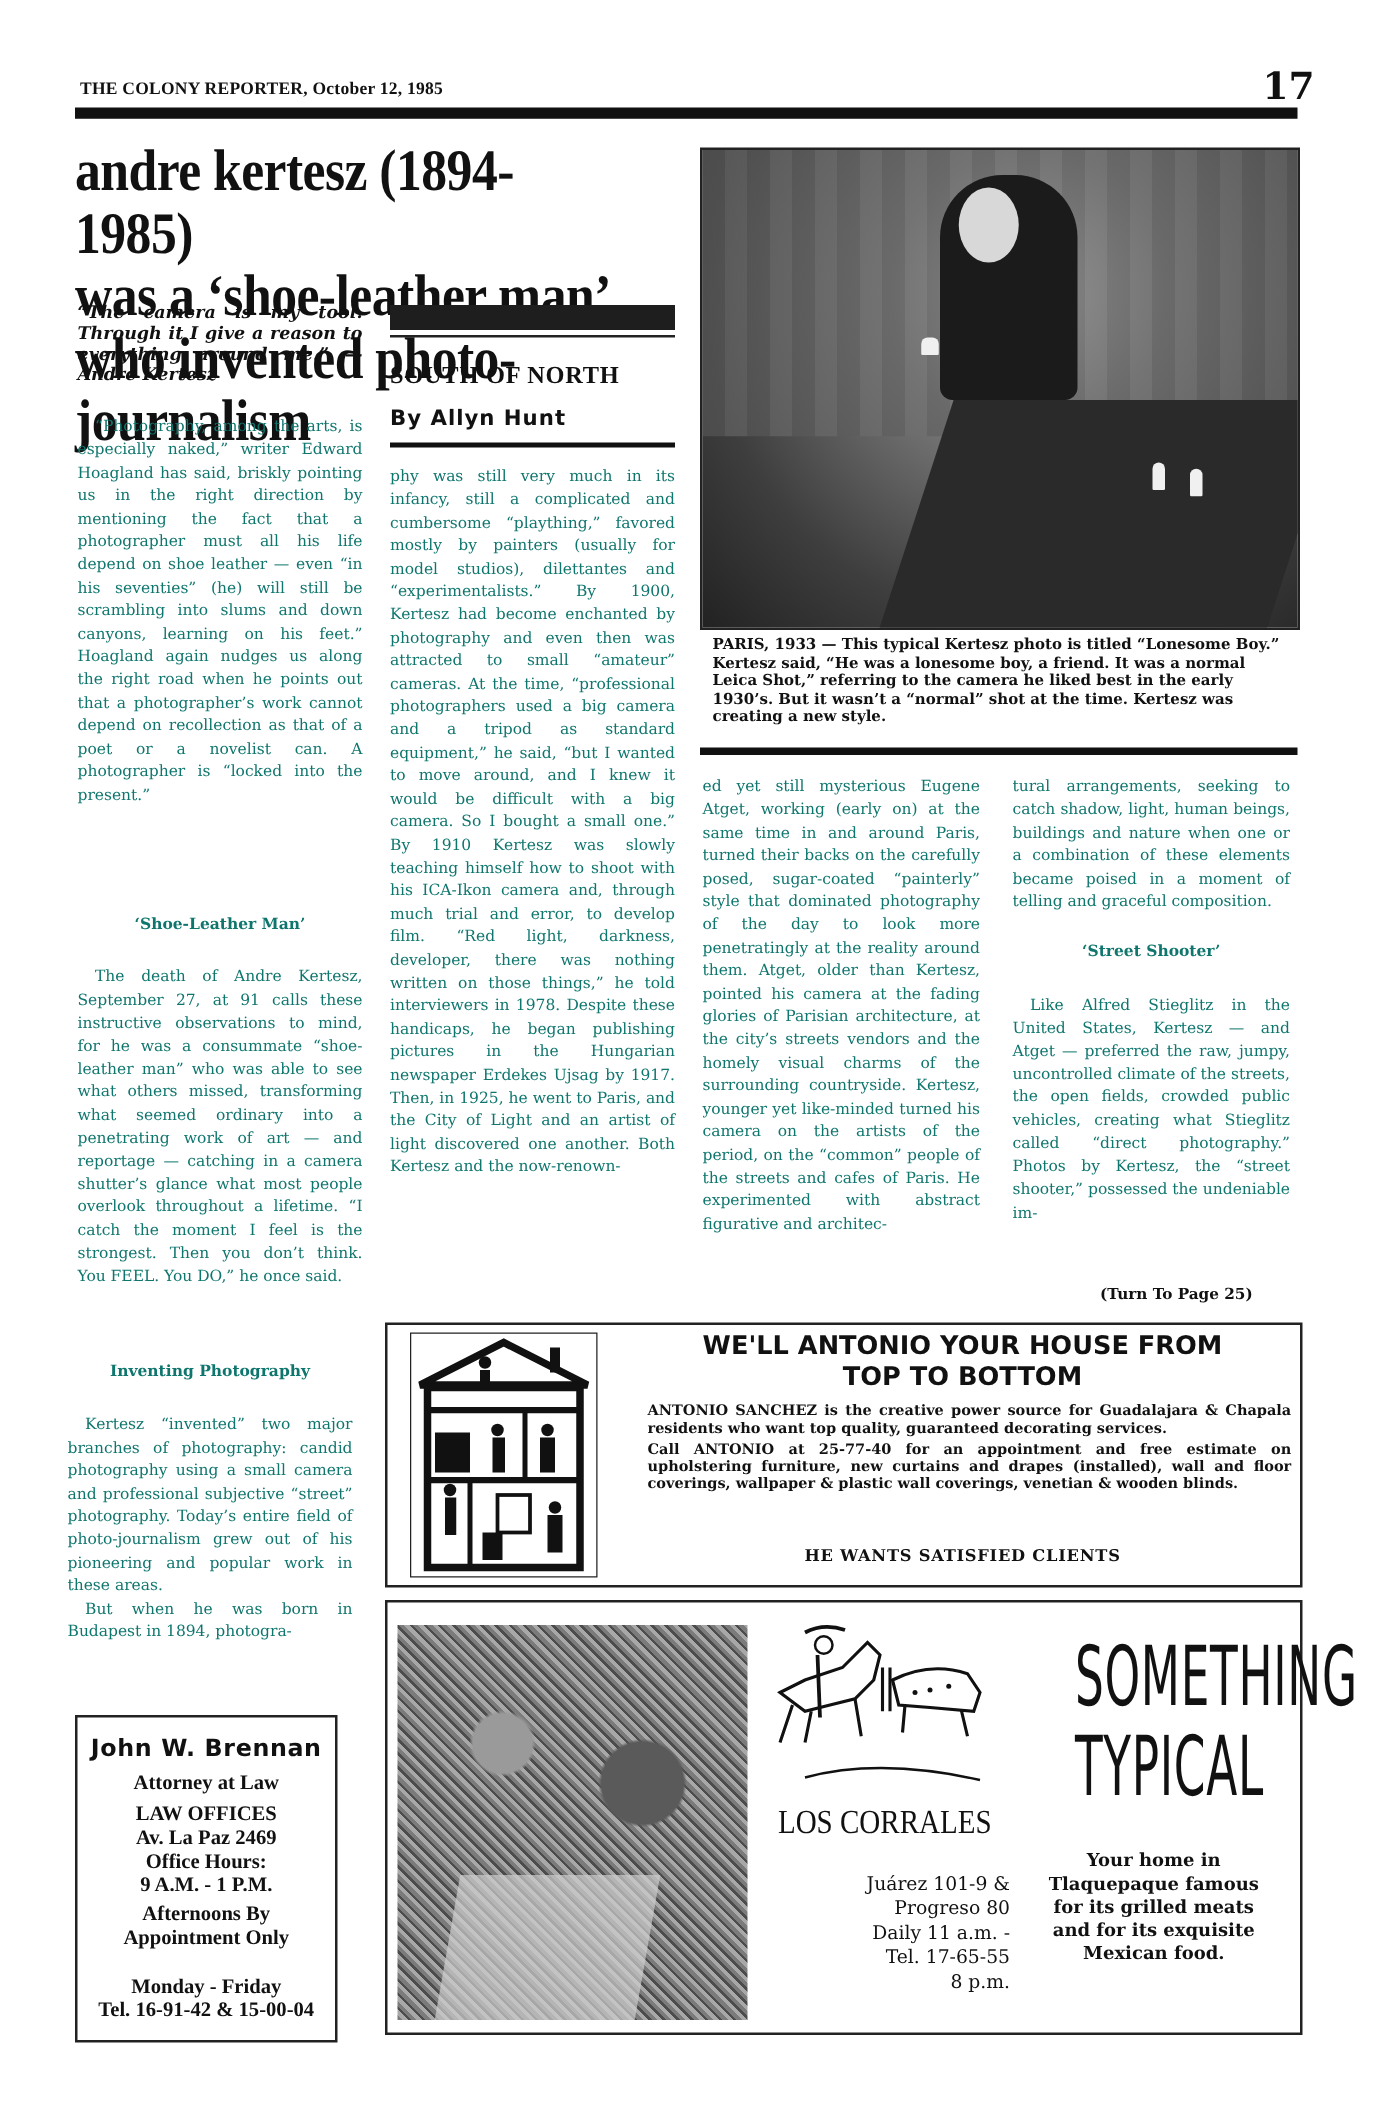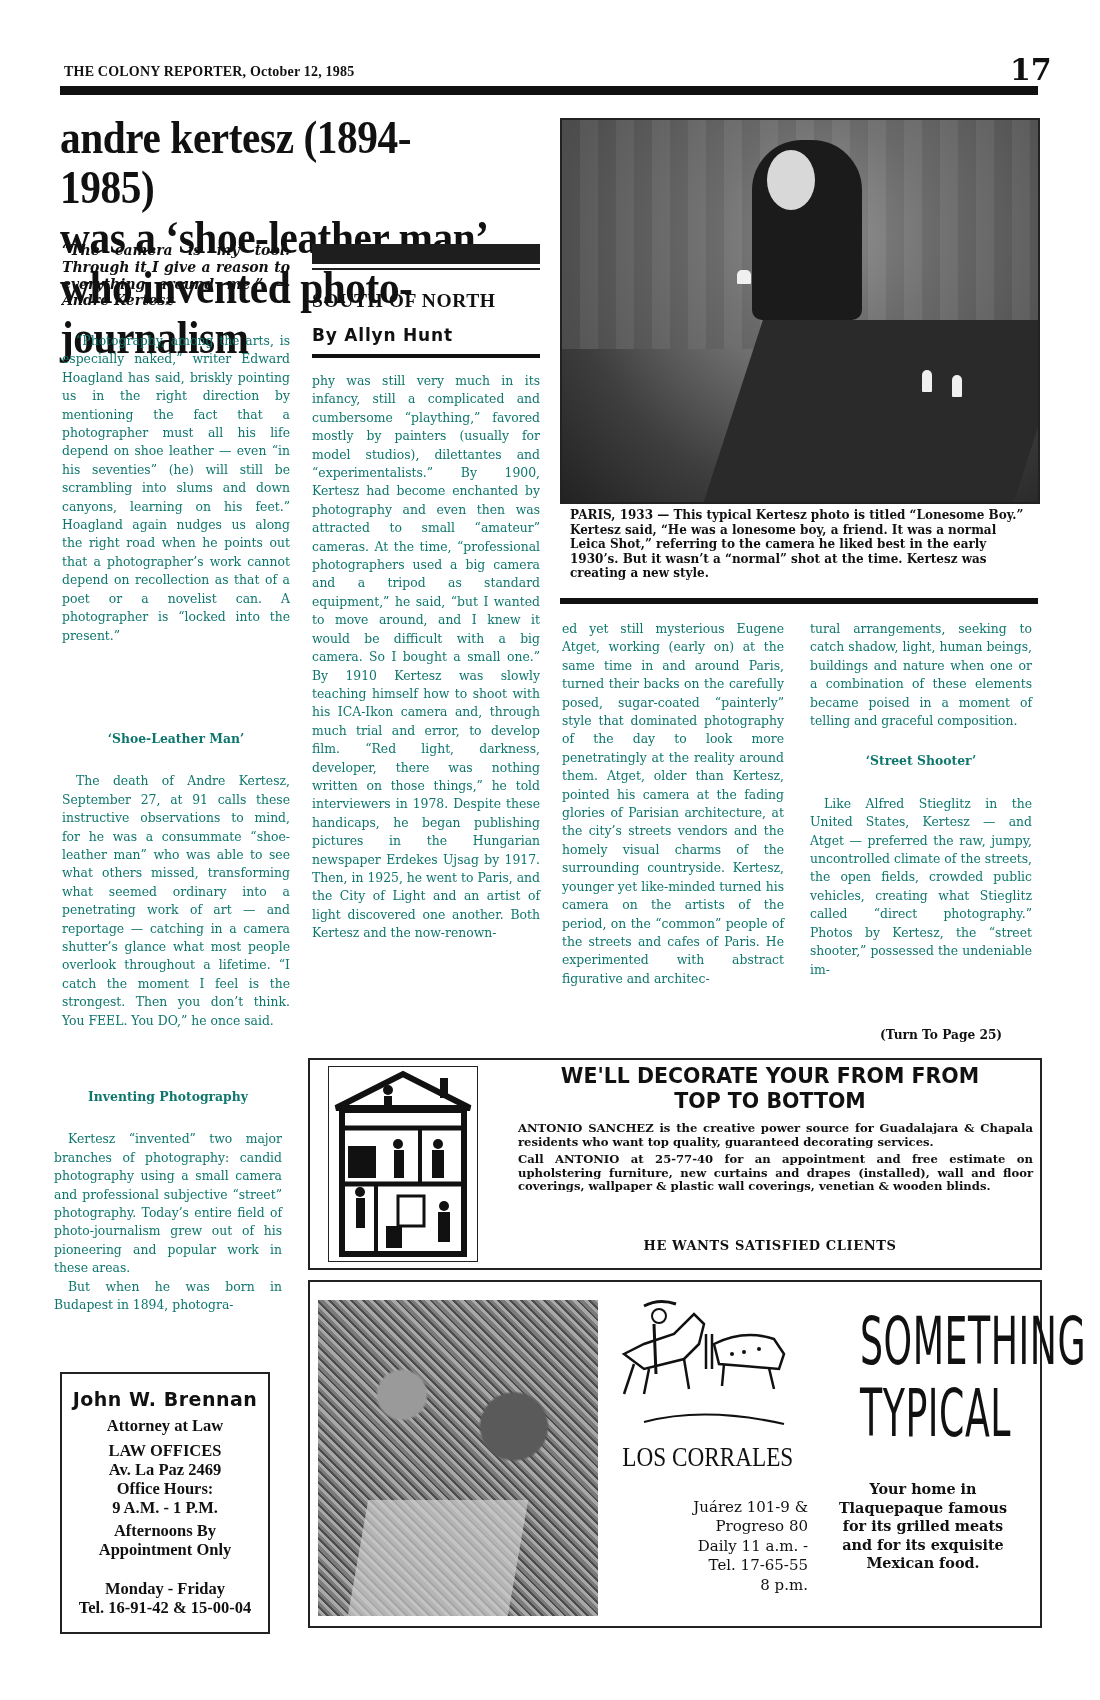--- a/index.html
+++ b/index.html
@@ -134,21 +134,21 @@
     <circle cx="32" cy="126" r="5" fill="#111"></circle>
       <rect x="28" y="132" width="9" height="30" fill="#111"></rect>
     <rect x="70" y="130" width="26" height="30" fill="none" stroke="#111" stroke-width="3"></rect>
     <rect x="58" y="160" width="16" height="22" fill="#111"></rect>
     <circle cx="116" cy="140" r="5" fill="#111"></circle>
       <rect x="110" y="146" width="12" height="30" fill="#111"></rect>
     <circle cx="60" cy="24" r="5" fill="#111"></circle>
       <rect x="56" y="30" width="8" height="14" fill="#111"></rect>
   </svg>
   <div class="h1">
-    <div>WE'LL DECORATE YOUR FROM FROM</div>
+    <div>WE'LL ANTONIO YOUR HOUSE FROM</div>
     <div>TOP TO BOTTOM</div>
   </div>
   <div class="body">
     <p>ANTONIO SANCHEZ is the creative power source for Guadalajara &amp; Chapala residents who want top quality, guaranteed decorating services.</p>
     <p>Call ANTONIO at 25-77-40 for an appointment and free estimate on upholstering furniture, new curtains and drapes (installed), wall and floor coverings, wallpaper &amp; plastic wall coverings, venetian &amp; wooden blinds.</p>
   </div>
   <div class="tag">HE WANTS SATISFIED CLIENTS</div>
 </div>
 
 <div class="abs ad2">

